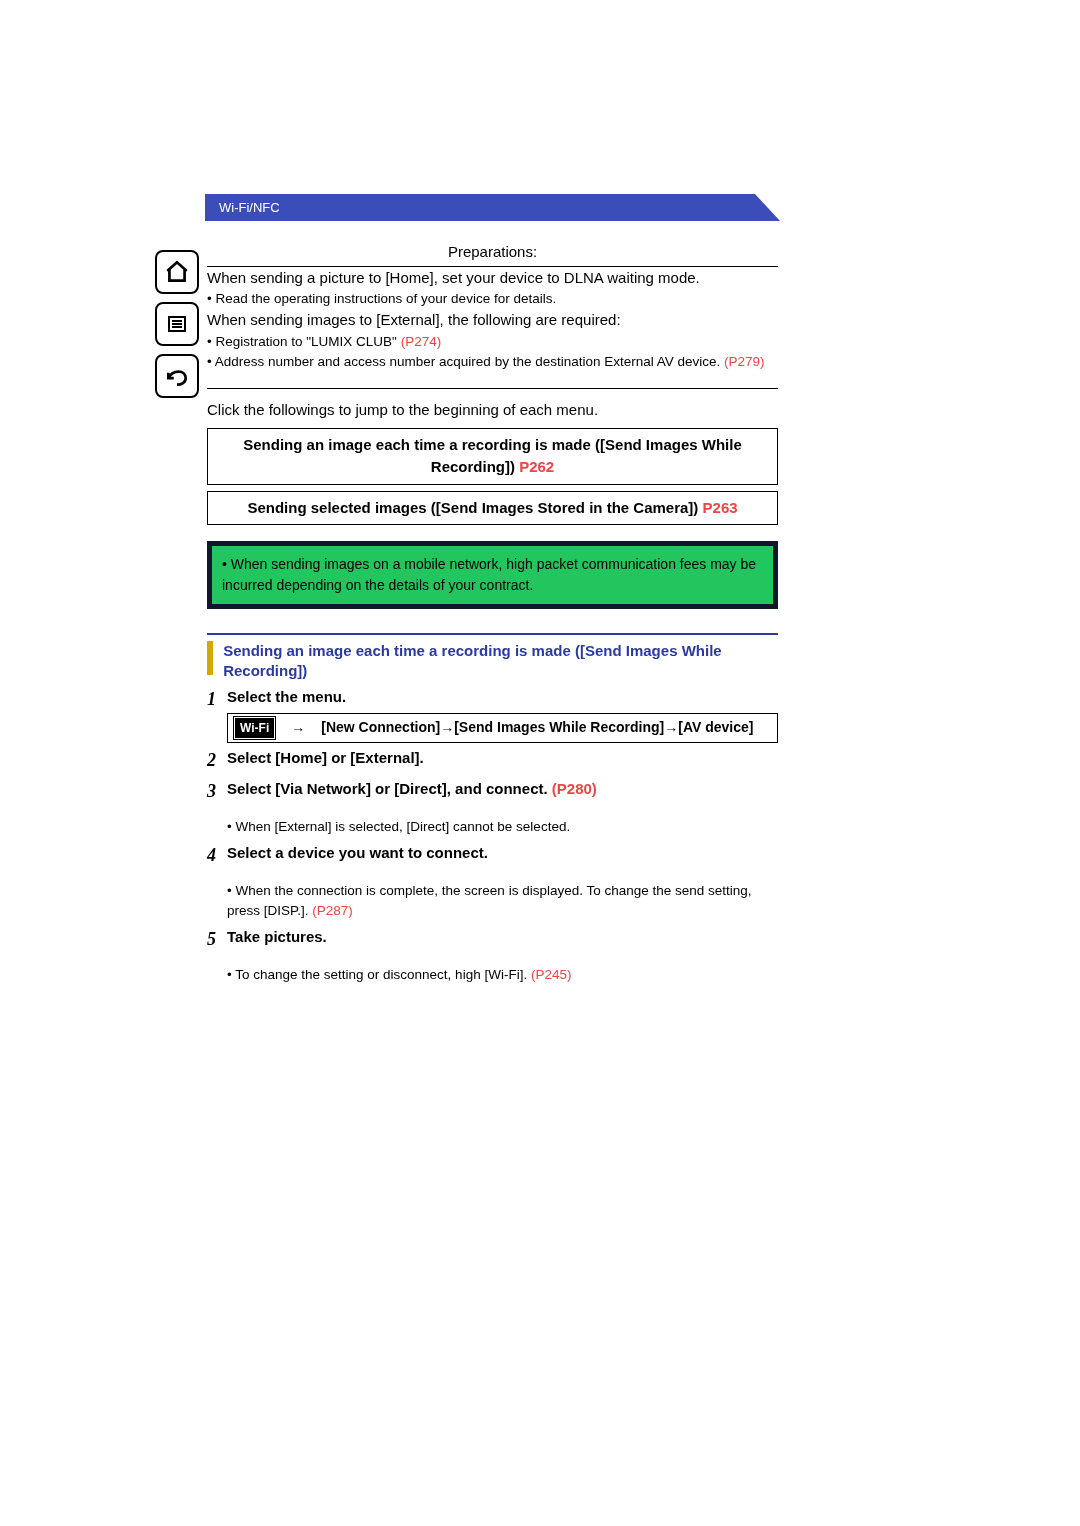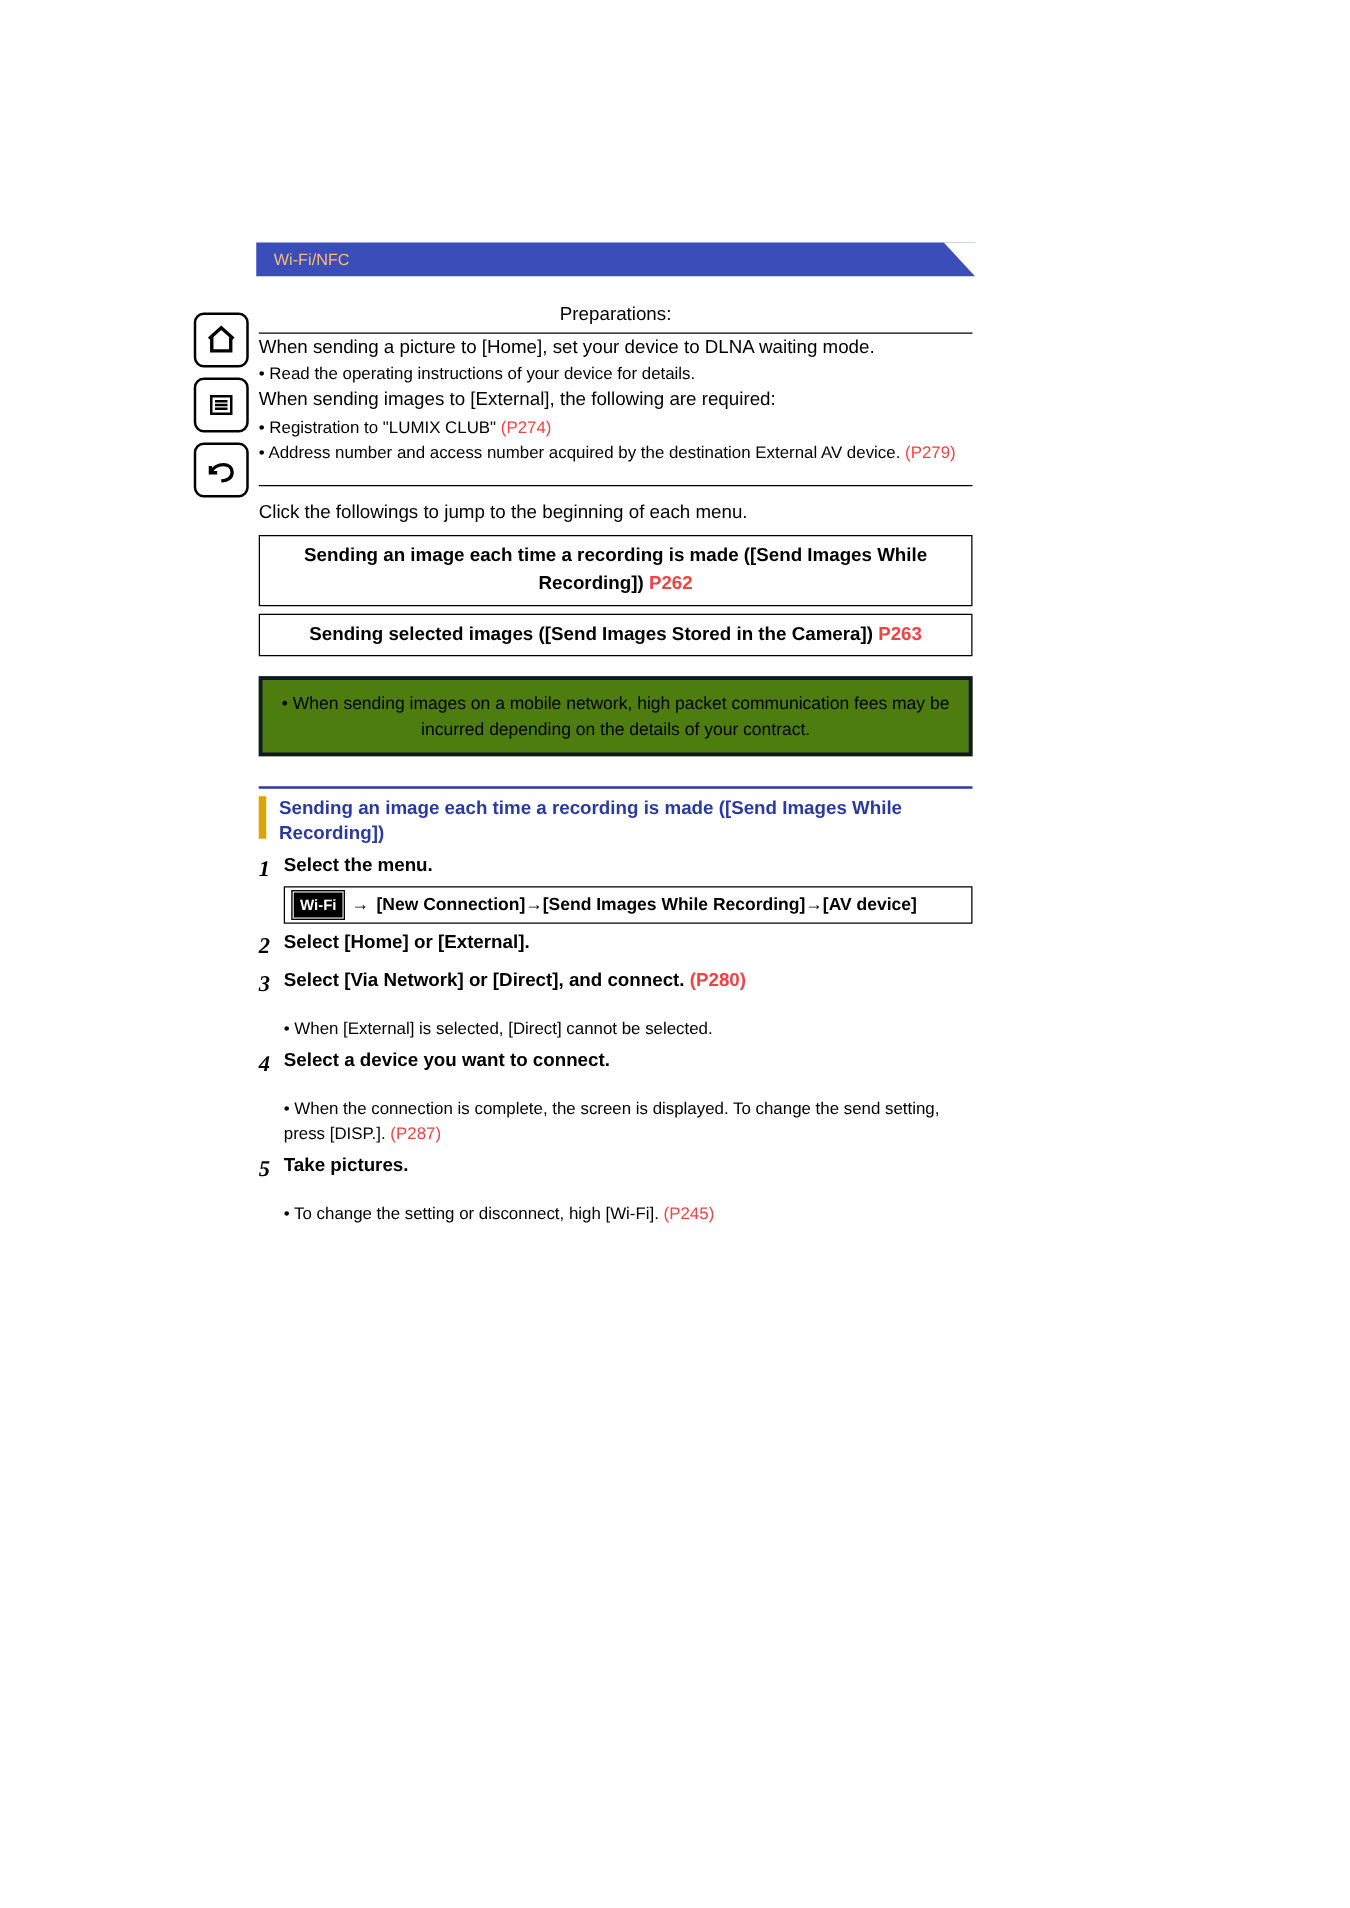--- a/index.html
+++ b/index.html
@@ -38,21 +38,21 @@
     background: #fff;
   }
   .content {
     position: absolute;
     left: 205px;
     top: 194px;
     width: 575px;
   }
   .header-bar {
     background: #3a4db8;
-    color: #fdba74;
+    color: #ffffff;
     font-size: 13px;
     padding: 6px 14px;
     position: relative;
   }
   .header-bar::after {
     content: "";
     position: absolute;
     right: 0;
     top: 0;
     width: 0;
@@ -80,26 +80,25 @@
   }
   .menu-box {
     border: 1px solid #000;
     text-align: center;
     padding: 5px 8px;
     margin-top: 6px;
     font-weight: bold;
     font-size: 15px;
   }
   .note-box {
-    background: #4d7c0f;
-    border: 3px solid #0f172a;
+    background: #22c55e;
+    border: 5px solid #0f172a;
     padding: 8px 10px;
     margin-top: 16px;
     font-size: 14px;
-    text-align: center;
   }
   .section-head {
     border-top: 2px solid #2a3aa0;
     margin-top: 24px;
     padding-top: 6px;
   }
   .section-head .gold-bar {
     display: inline-block;
     width: 6px;
     height: 34px;
@@ -138,21 +137,21 @@
     font-weight: bold;
   }
   .wifi-path-box {
     border: 1px solid #000;
     padding: 3px 6px;
     margin-top: 4px;
     font-weight: bold;
     font-size: 14px;
     display: flex;
     align-items: center;
-    gap: 6px;
+    gap: 16px;
   }
   .wifi-chip {
     background: #000;
     color: #fff;
     border: 1px solid #fff;
     outline: 1px solid #000;
     padding: 1px 5px;
     font-size: 12px;
     font-weight: bold;
   }

